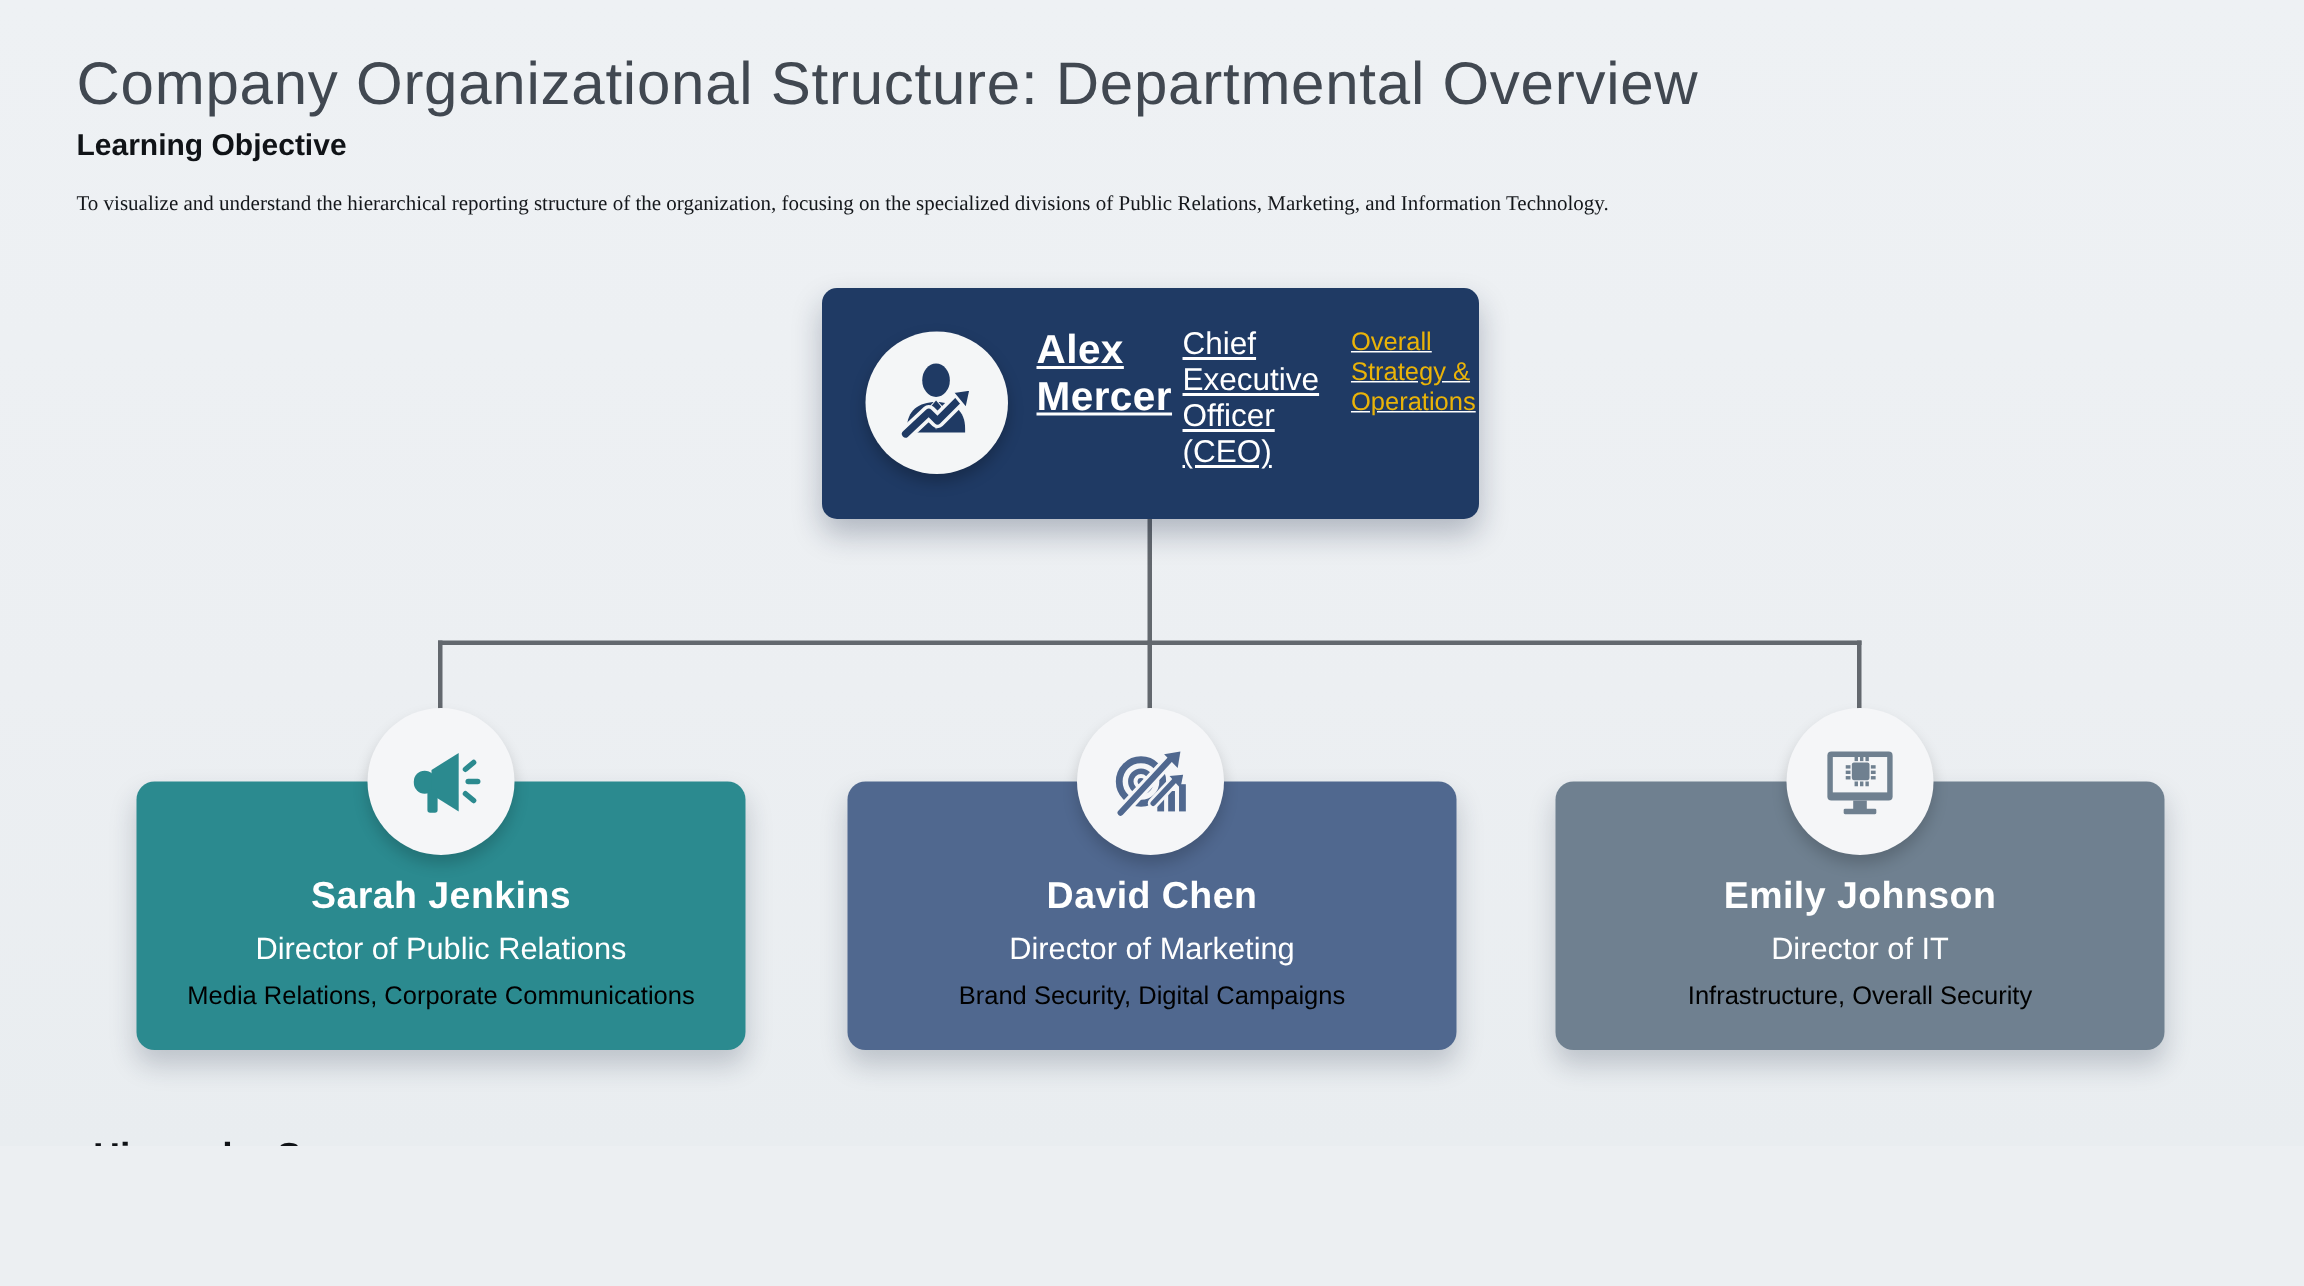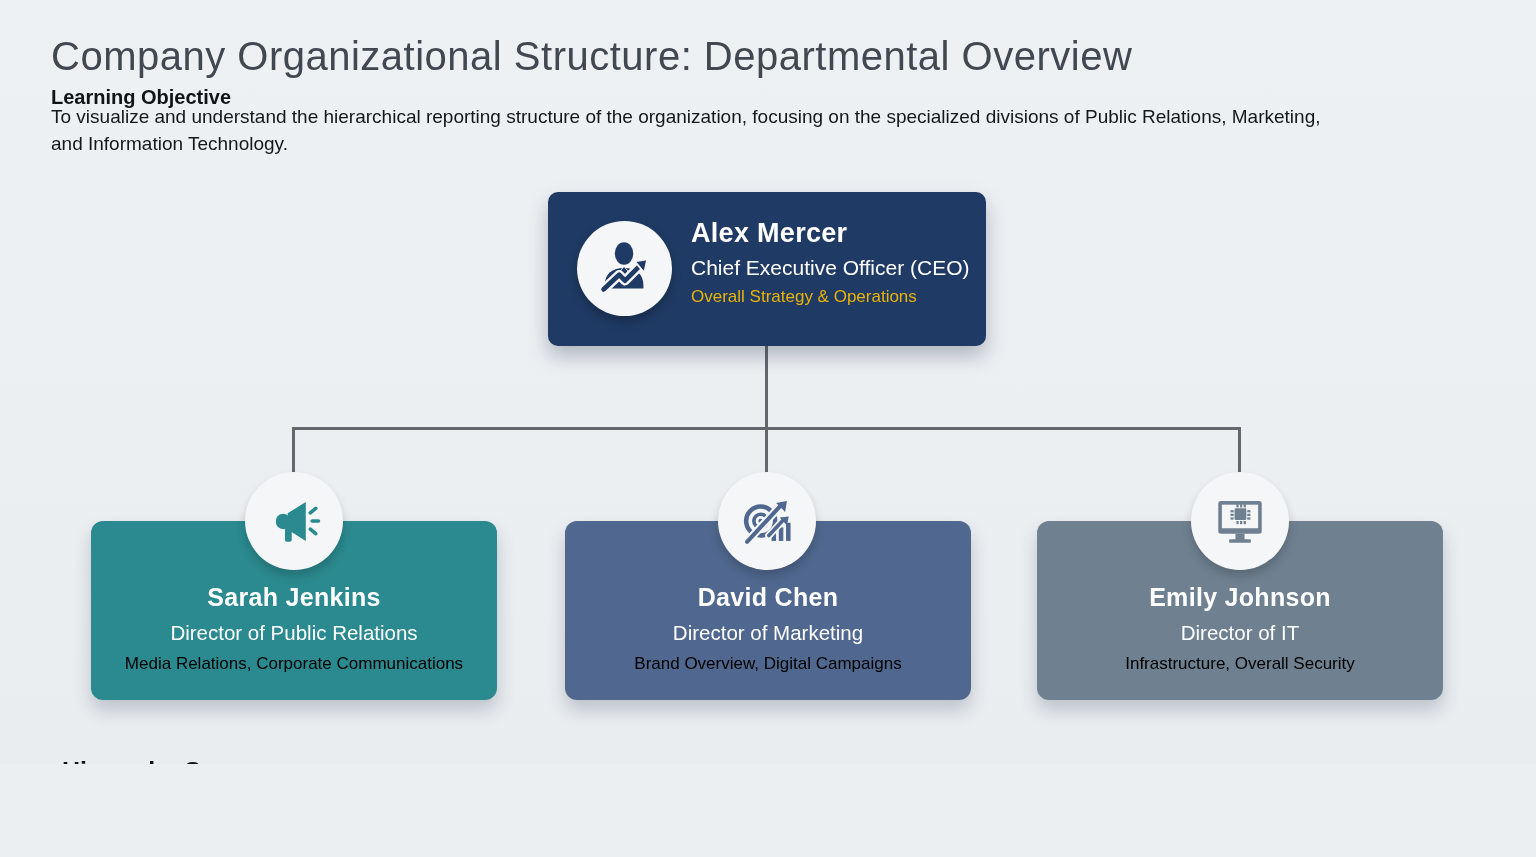--- a/index.html
+++ b/index.html
@@ -11,38 +11,38 @@
   
   .page-title{
     position:absolute;left:51px;top:34px;width:1400px;
     font-size:40px;font-weight:400;letter-spacing:.5px;color:#414851;
   }
   .lo-heading{
     position:absolute;left:51px;top:86px;
     font-size:20px;font-weight:700;color:#101317;
   }
   .lo-text{
-    position:absolute;left:51px;top:104px;width:1280px;
-    font-size:19px;line-height:26.5px;color:#14171b;
+    position:absolute;left:51px;top:124px;width:1280px;
+    font-size:14px;line-height:26.5px;color:#14171b;font-family:Liberation Serif, serif;
   }
   
   .connector{position:absolute;background:#63686e;}
   
   .ceo-card{
     position:absolute;left:548px;top:192px;width:438px;height:154px;
     background:#1f3a64;border-radius:10px;
     box-shadow:0 10px 20px rgba(20,35,65,.28);
     display:flex;align-items:center;
   }
   .ceo-avatar{
     position:absolute;left:29px;top:29px;width:95px;height:95px;border-radius:50%;
     background:#f4f6f7;box-shadow:0 5px 10px rgba(0,0,0,.25);
     display:flex;align-items:center;justify-content:center;
   }
-  .ceo-text{position:absolute;left:143px;top:26px;display:flex;flex-direction:column;gap:7px;color:#fff;}
+  .ceo-text{position:absolute;left:143px;top:26px;display:flex;flex-direction:row;gap:7px;color:#fff;text-decoration:underline;}
   .ceo-name{font-size:27px;font-weight:700;letter-spacing:.3px;}
   .ceo-role{font-size:21px;font-weight:400;}
   .ceo-desc{font-size:17px;font-weight:400;color:#eab308;}
   
   .dept-card{
     position:absolute;top:521px;width:406px;height:179px;border-radius:12px;
     box-shadow:0 10px 18px rgba(30,45,70,.22);
     display:flex;flex-direction:column;align-items:center;justify-content:flex-end;
     padding-bottom:26px;box-sizing:border-box;color:#fff;text-align:center;
   }
@@ -106,21 +106,21 @@
   </div>
 
   <div class="dept-card pr">
     <div class="dept-name">Sarah Jenkins</div>
     <div class="dept-role">Director of Public Relations</div>
     <div class="dept-desc">Media Relations, Corporate Communications</div>
   </div>
   <div class="dept-card mkt">
     <div class="dept-name">David Chen</div>
     <div class="dept-role">Director of Marketing</div>
-    <div class="dept-desc">Brand Overview, Digital Campaigns</div>
+    <div class="dept-desc">Brand Security, Digital Campaigns</div>
   </div>
   <div class="dept-card it">
     <div class="dept-name">Emily Johnson</div>
     <div class="dept-role">Director of IT</div>
     <div class="dept-desc">Infrastructure, Overall Security</div>
   </div>
 
   <div class="dept-avatar pr">
     <svg width="58" height="58" viewBox="0 0 64 64">
       <rect x="12" y="24" width="16" height="17" rx="8" fill="#2b8a8f"></rect>

